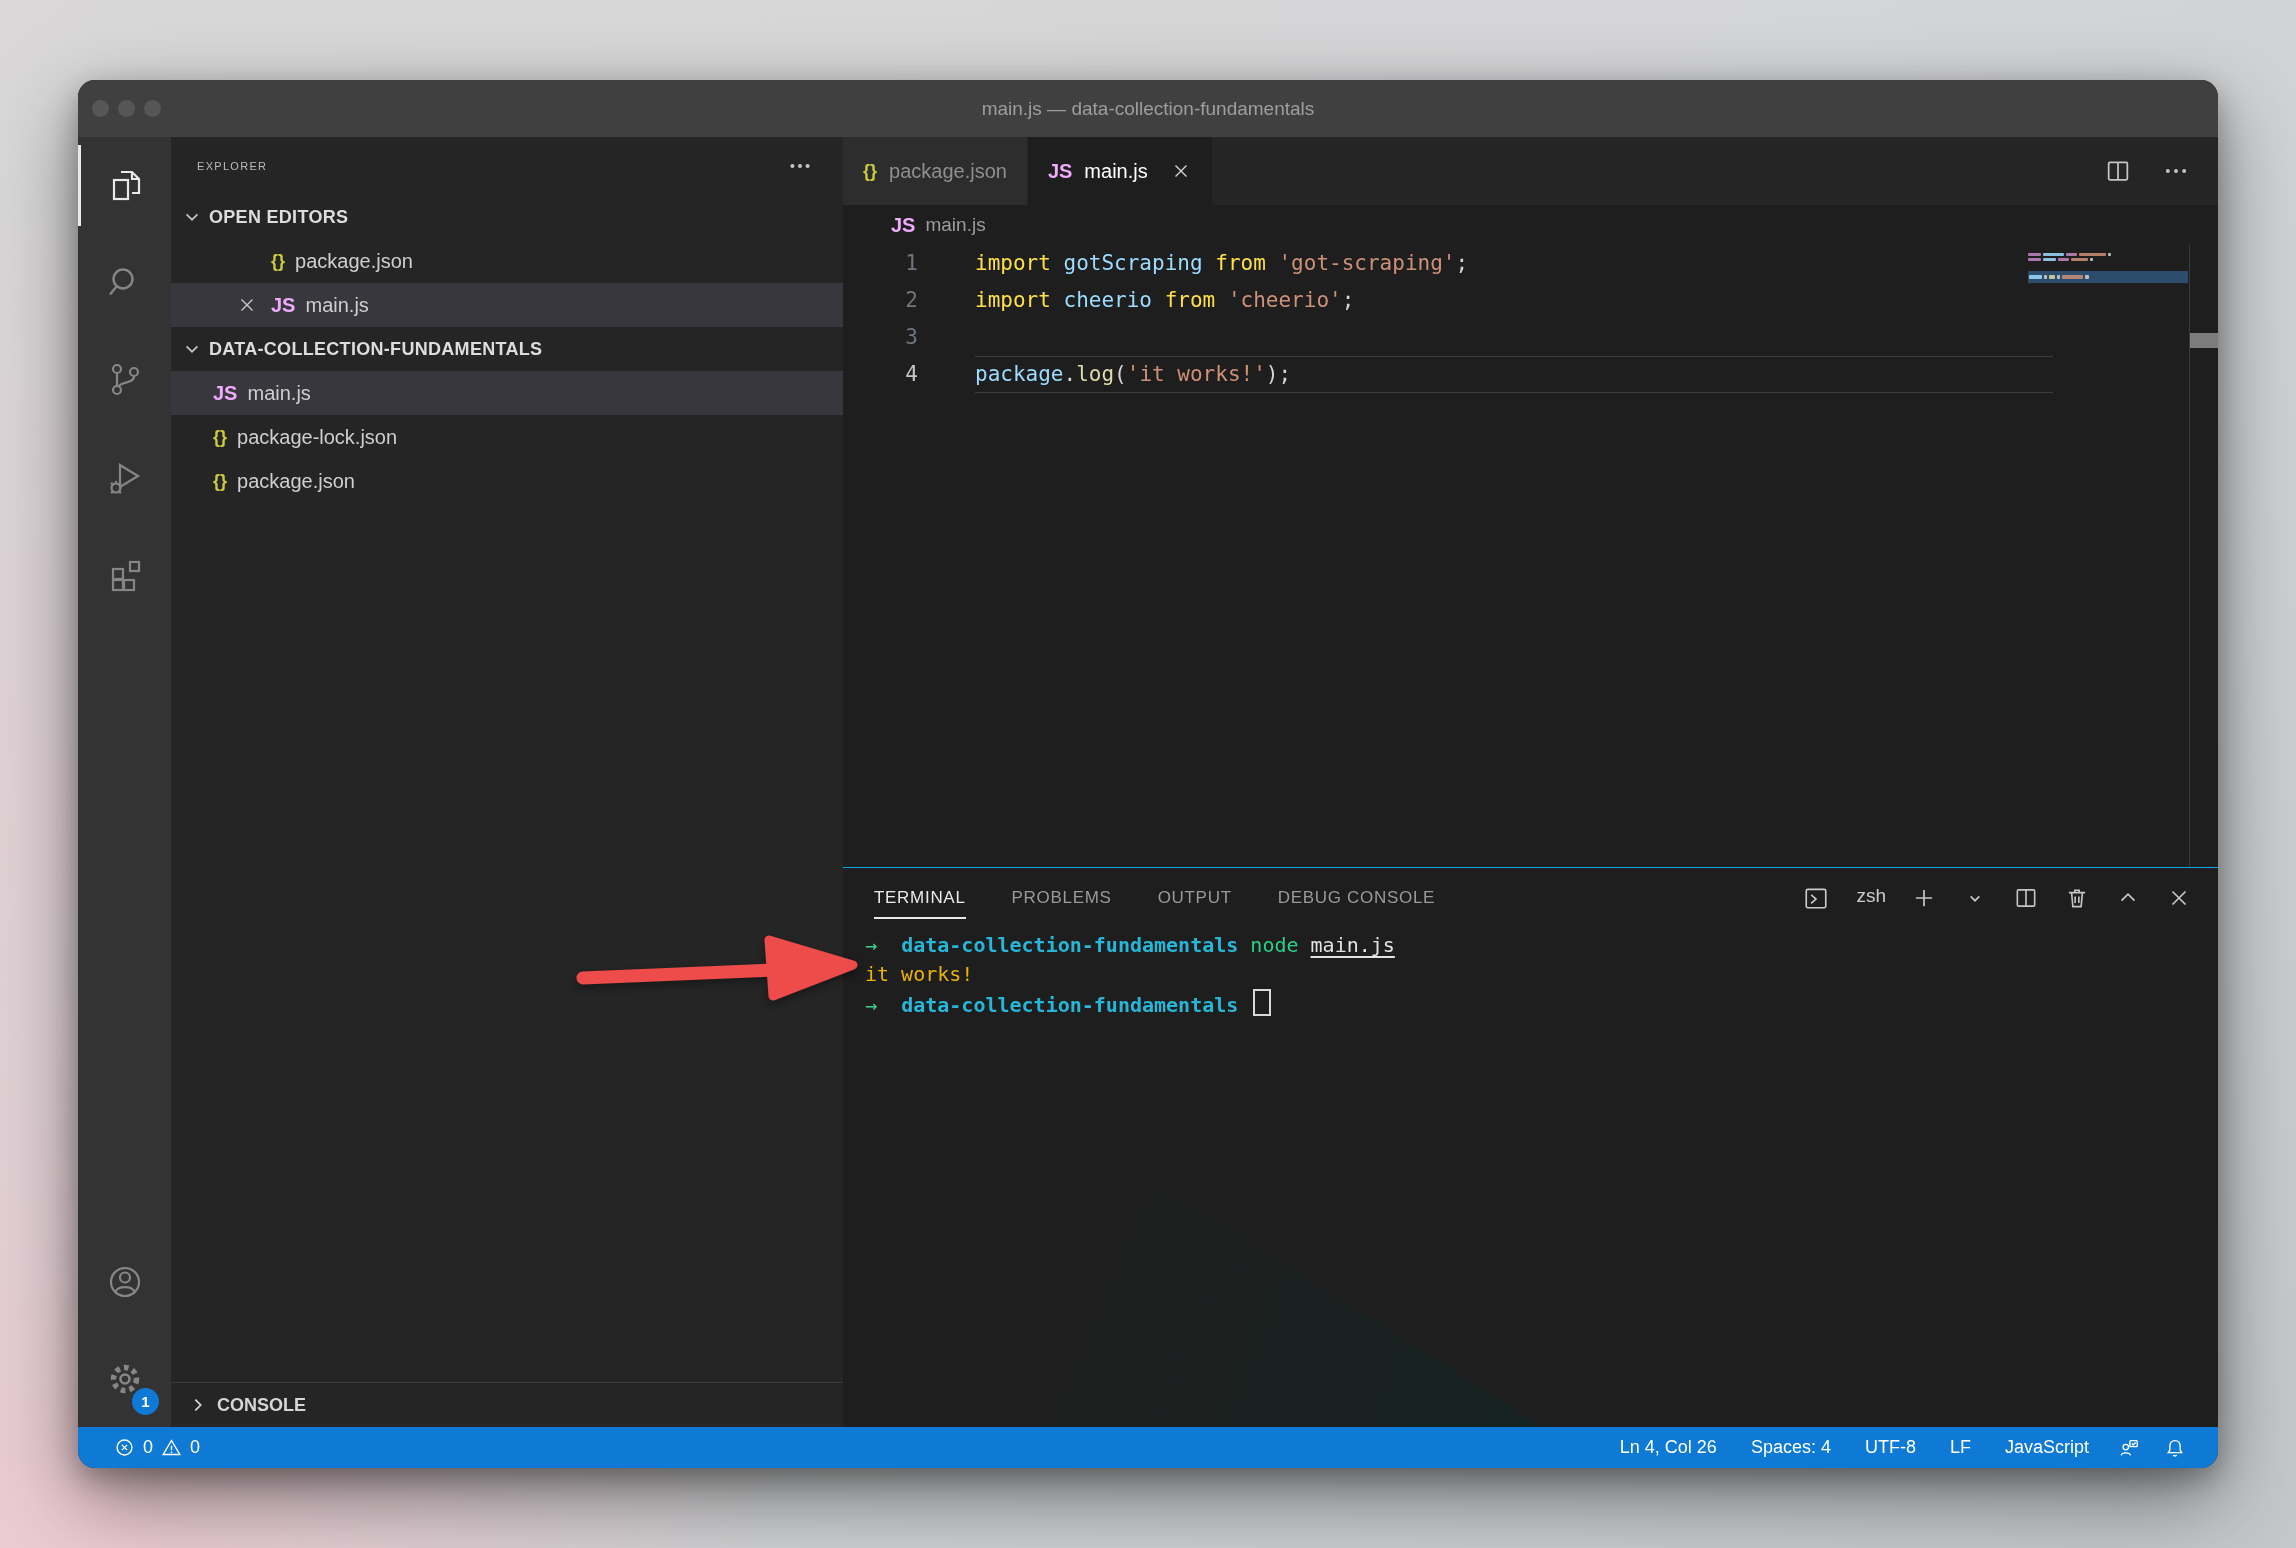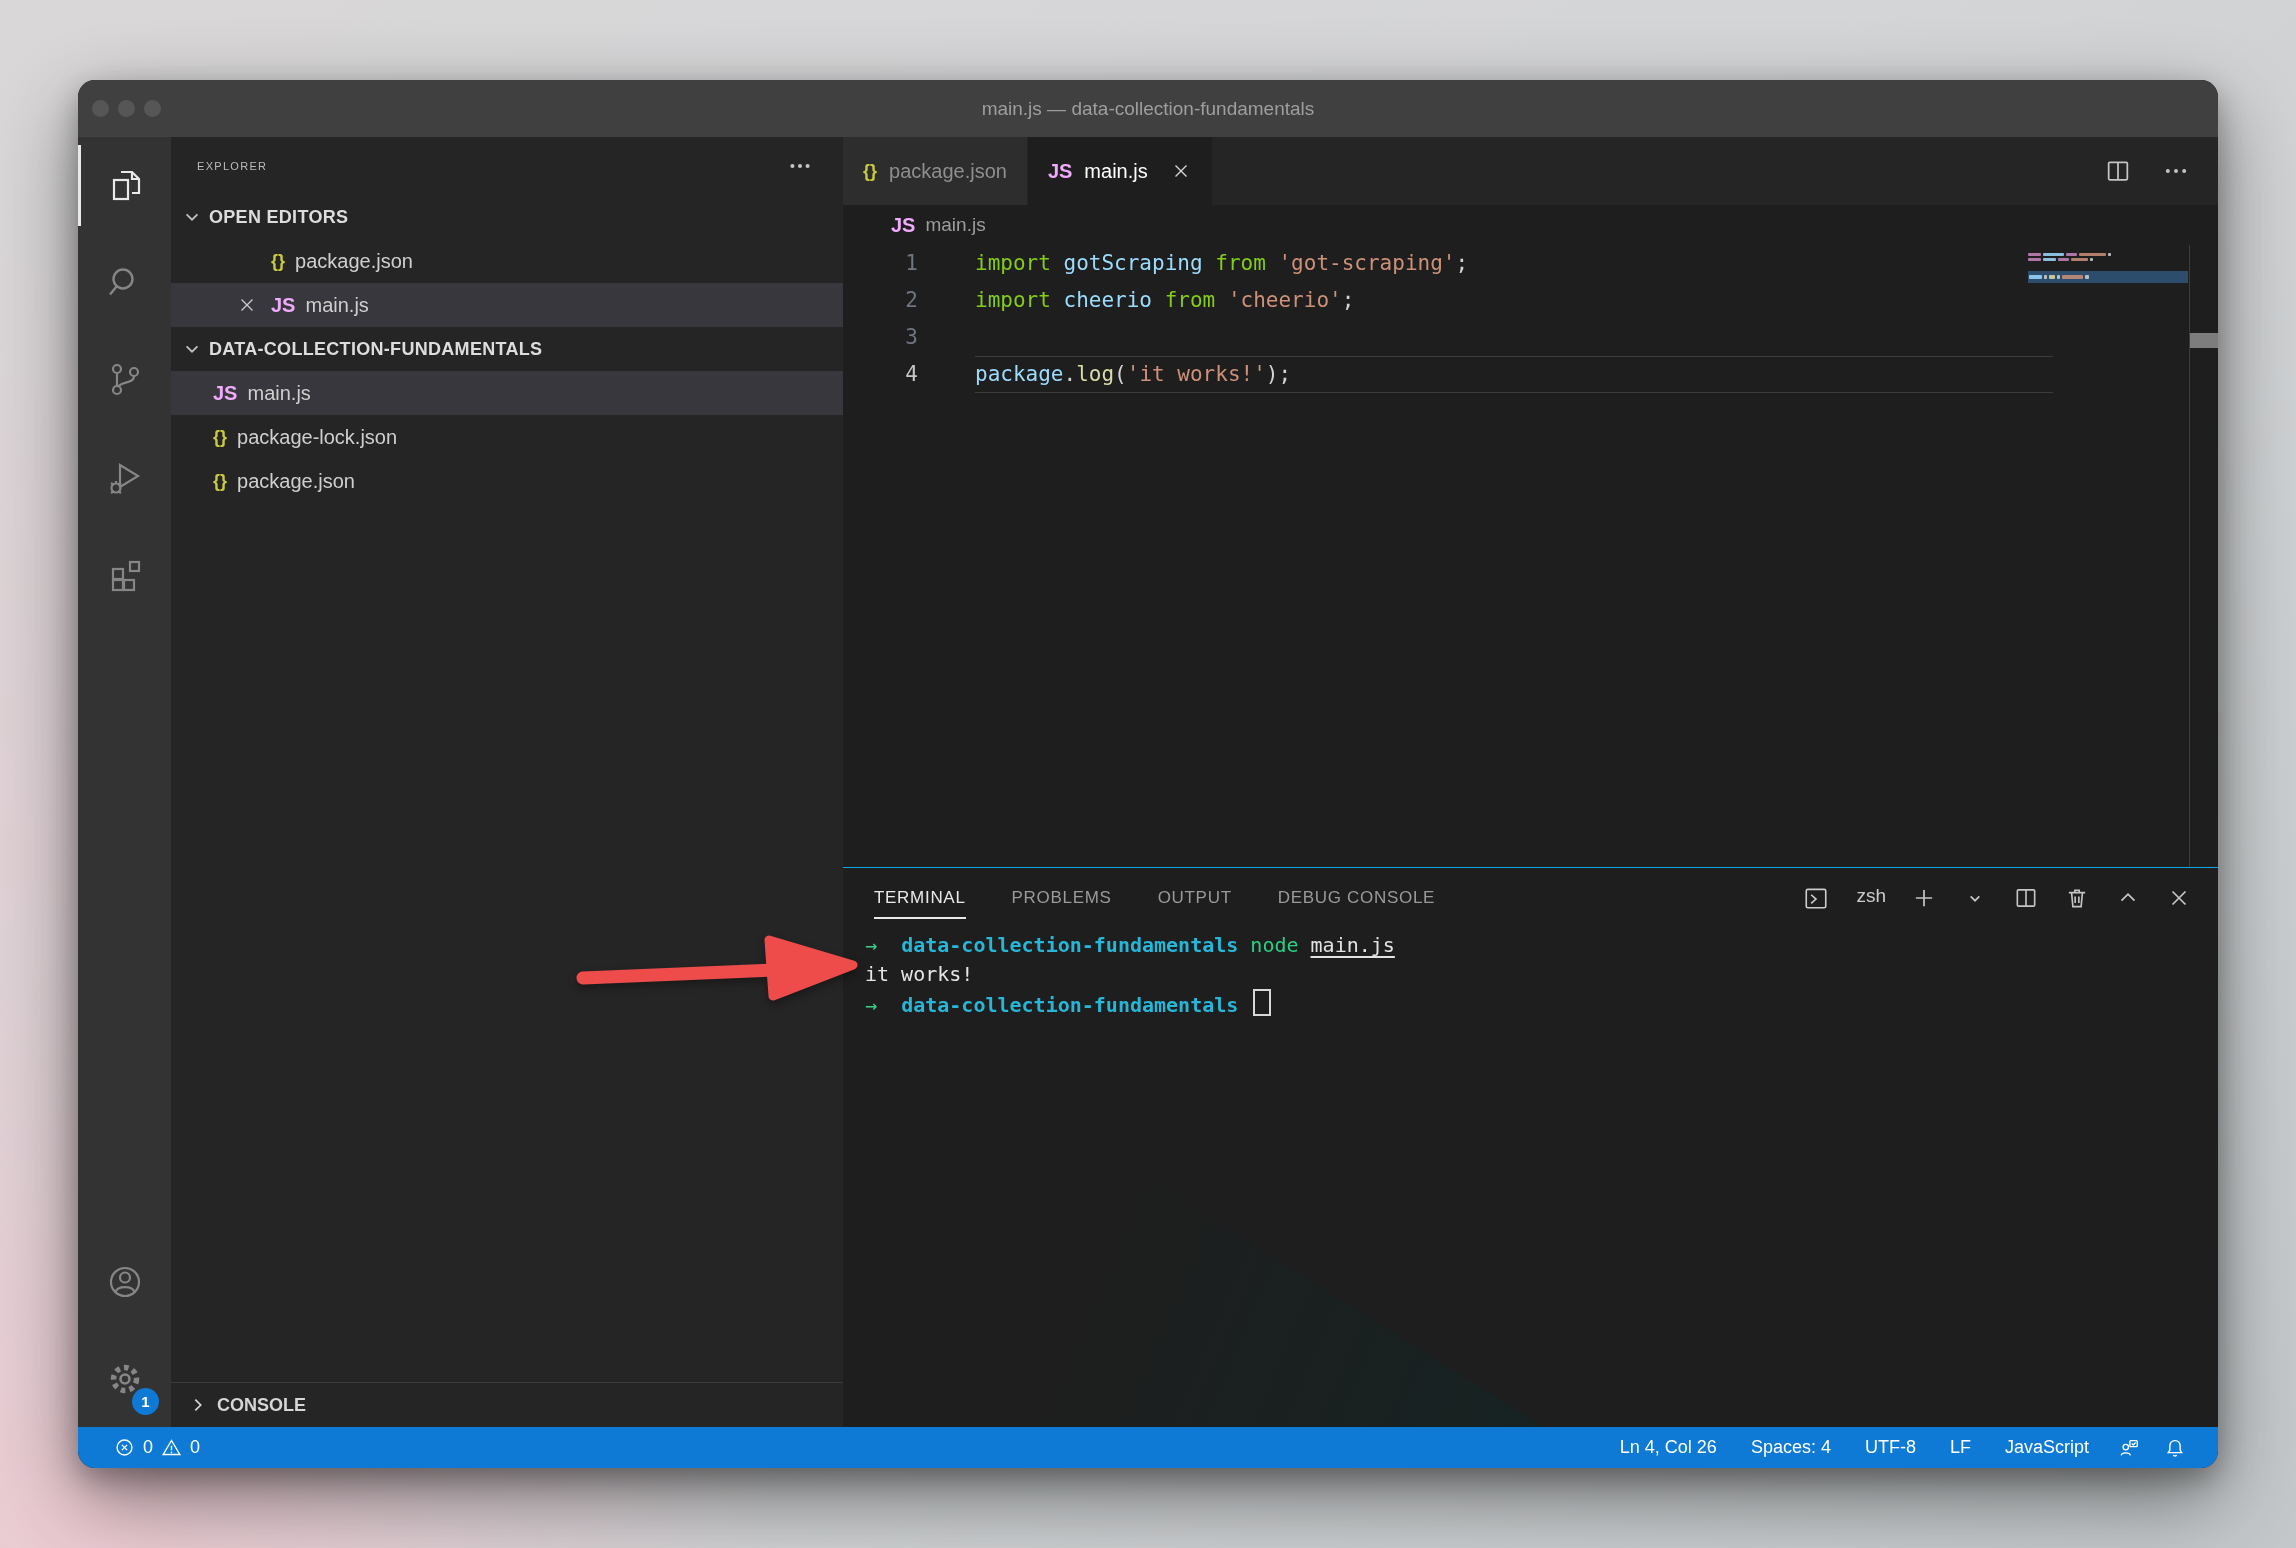--- a/index.html
+++ b/index.html
@@ -57,21 +57,21 @@
   .tab-actions{margin-left:auto;display:flex;align-items:center;gap:30px;padding-right:28px;color:#c5c5c5;}
   .tab-actions svg{width:28px;height:28px;}
   .breadcrumb{flex:0 0 40px;display:flex;align-items:center;padding-left:48px;color:#9d9d9d;font-size:19px;}
   .breadcrumb .ficon{margin:0 10px 0 0;}
   
   .code-area{flex:1;position:relative;font-family:"DejaVu Sans Mono",monospace;overflow:hidden;}
   .code-line{display:flex;height:37px;line-height:37px;font-size:21px;position:relative;white-space:pre;}
   .gutter{flex:0 0 132px;box-sizing:border-box;text-align:right;padding-right:57px;color:#6e7681;}
   .code-line.current .gutter{color:#c6c6c6;}
   .current-box{position:absolute;left:132px;top:0;bottom:0;width:1078px;border-top:1px solid #3c3c3c;border-bottom:1px solid #3c3c3c;pointer-events:none;}
-  .kw{color:#84cc16}.var{color:#9cdcfe}.str{color:#ce9178}.fn{color:#dcdcaa}.pn{color:#d4d4d4}
+  .kw{color:#fde047}.var{color:#9cdcfe}.str{color:#ce9178}.fn{color:#dcdcaa}.pn{color:#d4d4d4}
   .minimap{position:absolute;top:8px;right:30px;width:160px;}
   .mm-line{height:3px;margin-bottom:2px;display:flex;gap:2px;align-items:center;}
   .mm-seg{height:3px;border-radius:1px;opacity:.85;}
   .mm-current{height:12px;background:#2c4e6c;display:flex;gap:2px;align-items:center;padding-left:1px;margin-top:5px;}
   .mm-current .mm-seg{height:4px;}
   .scroll-strip{position:absolute;top:0;right:0;bottom:0;width:28px;border-left:1px solid #3c3c3c;}
   .scroll-thumb{position:absolute;top:88px;left:0;width:28px;height:15px;background:#7d7d7d;cursor:pointer;}
   
   .panel{flex:0 0 559px;border-top:1px solid #0ea5e9;background:#1e1e1e;display:flex;flex-direction:column;position:relative;overflow:hidden;}
   .panel::after{content:"";position:absolute;left:0;top:70px;bottom:0;width:700px;pointer-events:none;
@@ -83,21 +83,21 @@
   .ptab.active::after{content:"";position:absolute;left:23px;right:23px;bottom:9px;height:2px;background:#e9e9e9;}
   .panel-actions{margin-left:auto;display:flex;align-items:center;gap:25px;color:#c5c5c5;}
   .panel-actions svg{width:26px;height:26px;}
   .shell-group{display:flex;align-items:flex-start;gap:27px;color:#cccccc;font-size:19px;}
   .terminal{flex:1;padding:3px 0 0 22px;font-family:"DejaVu Sans Mono",monospace;font-size:20px;line-height:29px;position:relative;z-index:1;}
   .term-line{white-space:pre;height:29px;}
   .t-arrow{color:#3dce8b;}
   .t-dir{color:#26b6d8;font-weight:700;}
   .t-cmd{color:#2ad185;}
   .t-file{color:#e3e3e3;text-decoration:underline;text-underline-offset:4px;}
-  .t-plain{color:#e5e5e5;}
+  .t-plain{color:#eab308;}
   .t-cursor{display:inline-block;width:14px;height:23px;border:2px solid #d8d8d8;vertical-align:-4px;margin-left:3px;}
   
   .statusbar{flex:0 0 41px;background:#0e7ad6;color:#ffffff;display:flex;align-items:center;font-size:18px;padding:0 20px 0 36px;}
   .sb-group{display:flex;align-items:center;gap:8px;}
   .sb-group svg{width:21px;height:21px;}
   .sb-right{margin-left:auto;display:flex;align-items:center;}
   .sb-item{padding:0 17px;cursor:pointer;}
   .sb-icon{padding:0 12px;display:flex;align-items:center;cursor:pointer;}
   .sb-icon svg{width:22px;height:22px;}
   

